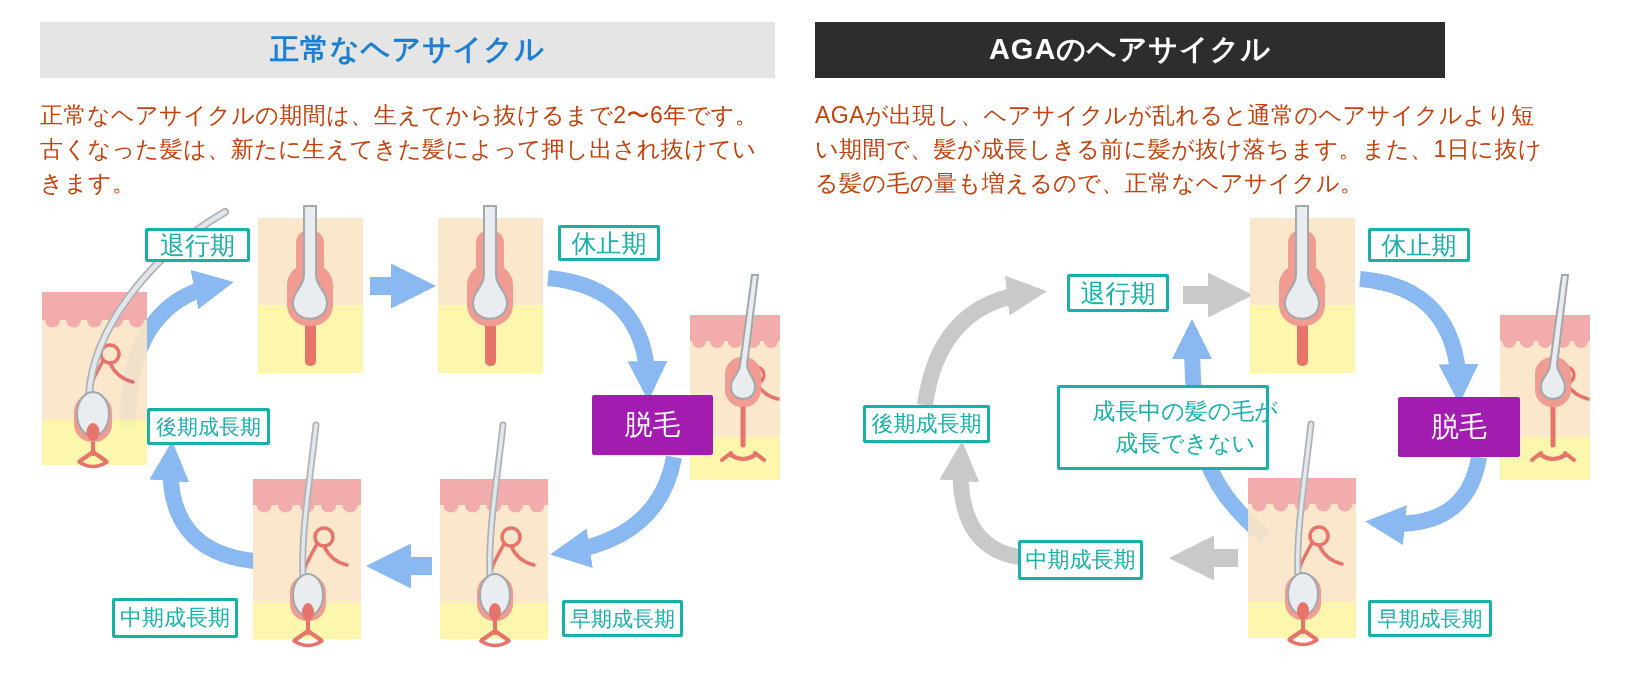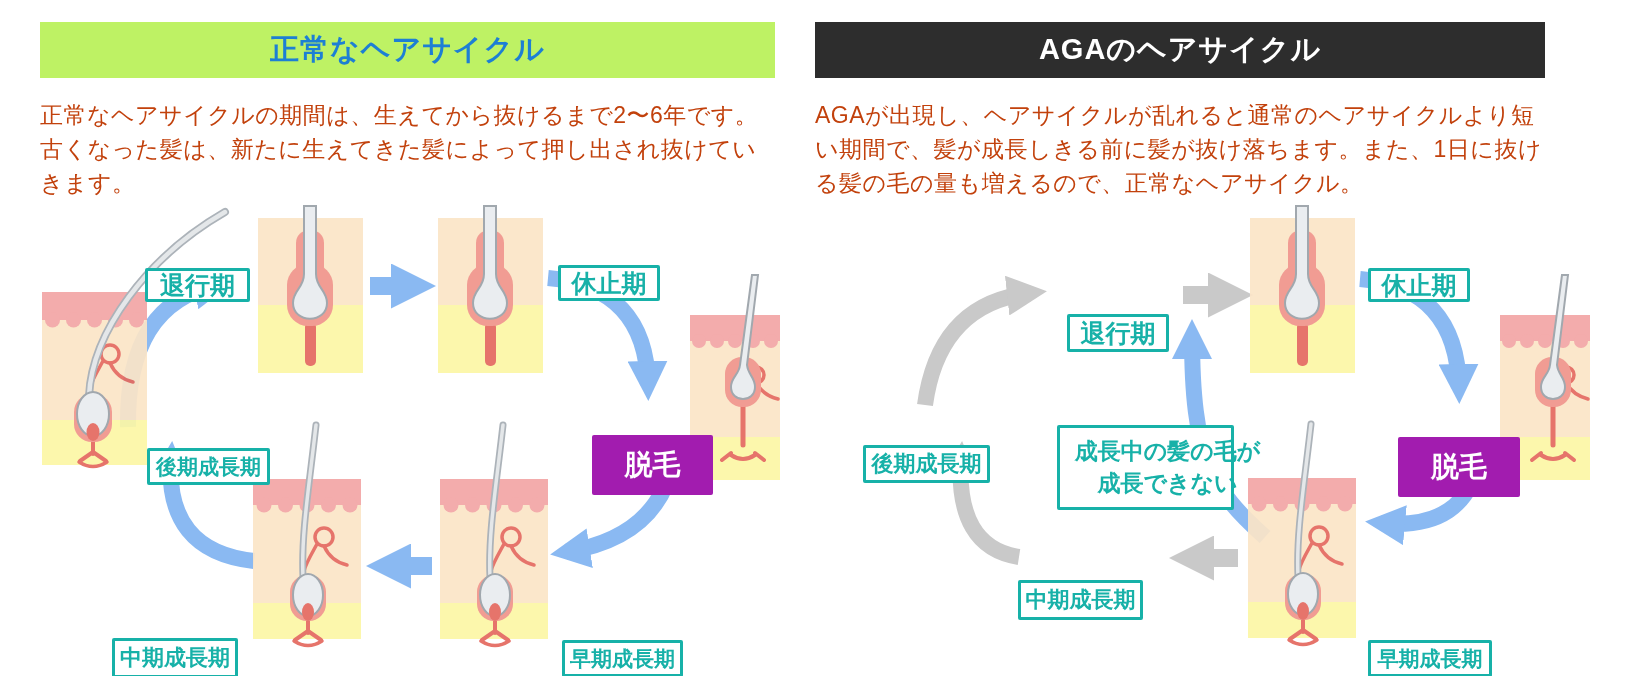--- a/index.html
+++ b/index.html
@@ -1,28 +1,28 @@
 <!DOCTYPE html>
 <html><head>
 <meta charset="utf-8">
 <style>
   html,body{margin:0;padding:0;background:#ffffff;}
   .page{position:relative;width:1643px;height:676px;background:#fff;overflow:hidden;
         font-family:"Liberation Sans",sans-serif;}
   .hdr{position:absolute;height:56px;display:flex;align-items:center;justify-content:center;
        font-size:29px;font-weight:bold;letter-spacing:1px;}
-  .hdr-light{background:#bef264;color:#1d7fd4;}
+  .hdr-light{background:#e5e5e5;color:#1d7fd4;}
   .hdr-dark{background:#2d2d2d;color:#ffffff;}
   .desc{position:absolute;margin:0;font-size:23px;line-height:34px;color:#c2410c;
         letter-spacing:.5px;text-align:left;}
   .diagram{position:absolute;top:205px;height:455px;}
   .diagram svg{position:absolute;left:0;top:0;}
   .lbl{position:absolute;display:flex;align-items:center;justify-content:center;
        background:#ffffff;border:3px solid #17b1a8;border-radius:2px;
-       color:#17b1a8;font-weight:bold;box-sizing:border-box;white-space:nowrap;margin-top:40px;}
+       color:#17b1a8;font-weight:normal;box-sizing:border-box;white-space:nowrap;}
   .datsumo{background:#a21caf;border:none;color:#ffffff;}
   .note{flex-direction:column;line-height:1.35;}
   .skin{opacity:.92;}
 </style>
 </head>
 <body>
 
 <svg width="0" height="0" style="position:absolute" aria-hidden="true">
   <defs>
     <marker id="ah-blue" viewBox="0 0 10 10" refX="6" refY="5" markerWidth="2.5" markerHeight="2.5" orient="auto">
@@ -146,21 +146,21 @@
       <div class="lbl" style="left:105px;top:23px;width:105px;height:34px;font-size:25px;">退行期</div>
       <div class="lbl" style="left:518px;top:20px;width:102px;height:36px;font-size:25px;">休止期</div>
       <div class="lbl datsumo" style="left:552px;top:190px;width:121px;height:60px;font-size:28px;">脱毛</div>
       <div class="lbl" style="left:107px;top:203px;width:123px;height:37px;font-size:21px;">後期成長期</div>
       <div class="lbl" style="left:72px;top:393px;width:126px;height:40px;font-size:22px;">中期成長期</div>
       <div class="lbl" style="left:522px;top:395px;width:121px;height:37px;font-size:21px;">早期成長期</div>
     </div>
   </section>
 
   <section>
-    <header class="hdr hdr-dark" style="left:815px;top:22px;width:730px;">
+    <header class="hdr hdr-dark" style="left:815px;top:22px;width:630px;">
       <span>AGAのヘアサイクル</span>
     </header>
     <p class="desc" style="left:815px;top:98px;width:730px;">AGAが出現し、ヘアサイクルが乱れると通常のヘアサイクルより短い期間で、髪が成長しきる前に髪が抜け落ちます。また、1日に抜ける髪の毛の量も増えるので、正常なヘアサイクル。</p>
 
     <div class="diagram" style="left:815px;width:785px;">
       <svg width="785" height="455" viewBox="0 0 785 455">
 
         <path d="M110 200 Q124 98 216 88" fill="none" stroke="#c9c9c9" stroke-width="16" marker-end="url(#ah-gray)"></path>
         <path d="M368 90 H420" fill="none" stroke="#c9c9c9" stroke-width="18" marker-end="url(#ah-gray)"></path>
         <path d="M545 74 Q642 82 644 183" fill="none" stroke="#8ab9f2" stroke-width="16" marker-end="url(#ah-blue)"></path>
@@ -172,20 +172,20 @@
         <use href="#f-telogen" x="435" y="13"></use>
         <use href="#f-shed" x="685" y="110"></use>
         <use href="#f-growth" x="433" y="273"></use>
       </svg>
       <div class="lbl" style="left:252px;top:69px;width:102px;height:38px;font-size:25px;">退行期</div>
       <div class="lbl" style="left:553px;top:23px;width:102px;height:34px;font-size:25px;">休止期</div>
       <div class="lbl datsumo" style="left:583px;top:192px;width:122px;height:60px;font-size:28px;">脱毛</div>
       <div class="lbl" style="left:48px;top:200px;width:127px;height:38px;font-size:22px;">後期成長期</div>
       <div class="lbl" style="left:203px;top:335px;width:125px;height:40px;font-size:22px;">中期成長期</div>
       <div class="lbl" style="left:553px;top:395px;width:124px;height:37px;font-size:21px;">早期成長期</div>
-      <div class="lbl note" style="left:242px;top:180px;width:177px;height:85px;font-size:23px;padding-left:44px;">
+      <div class="lbl note" style="left:242px;top:180px;width:212px;height:85px;font-size:23px;padding-left:44px;">
         <span>成長中の髪の毛が</span>
         <span>成長できない</span>
       </div>
     </div>
   </section>
 
 </div>
 
 </body></html>

